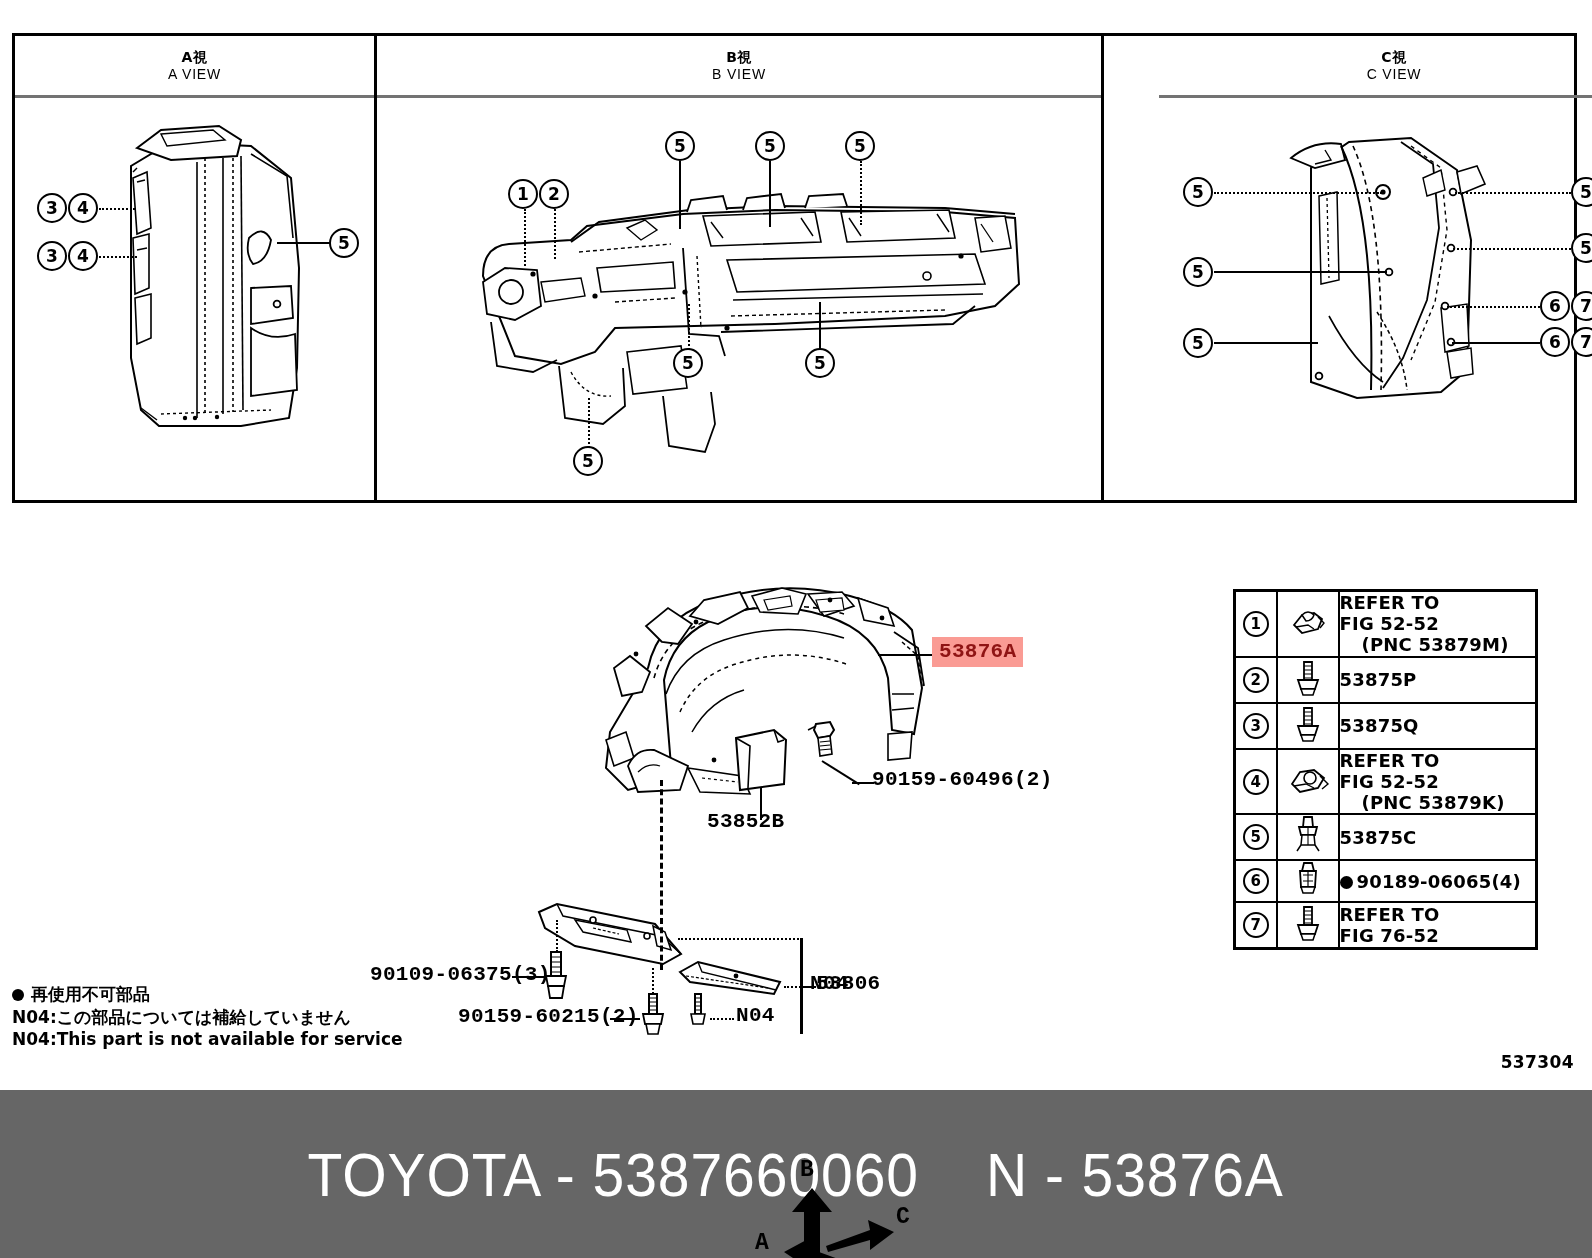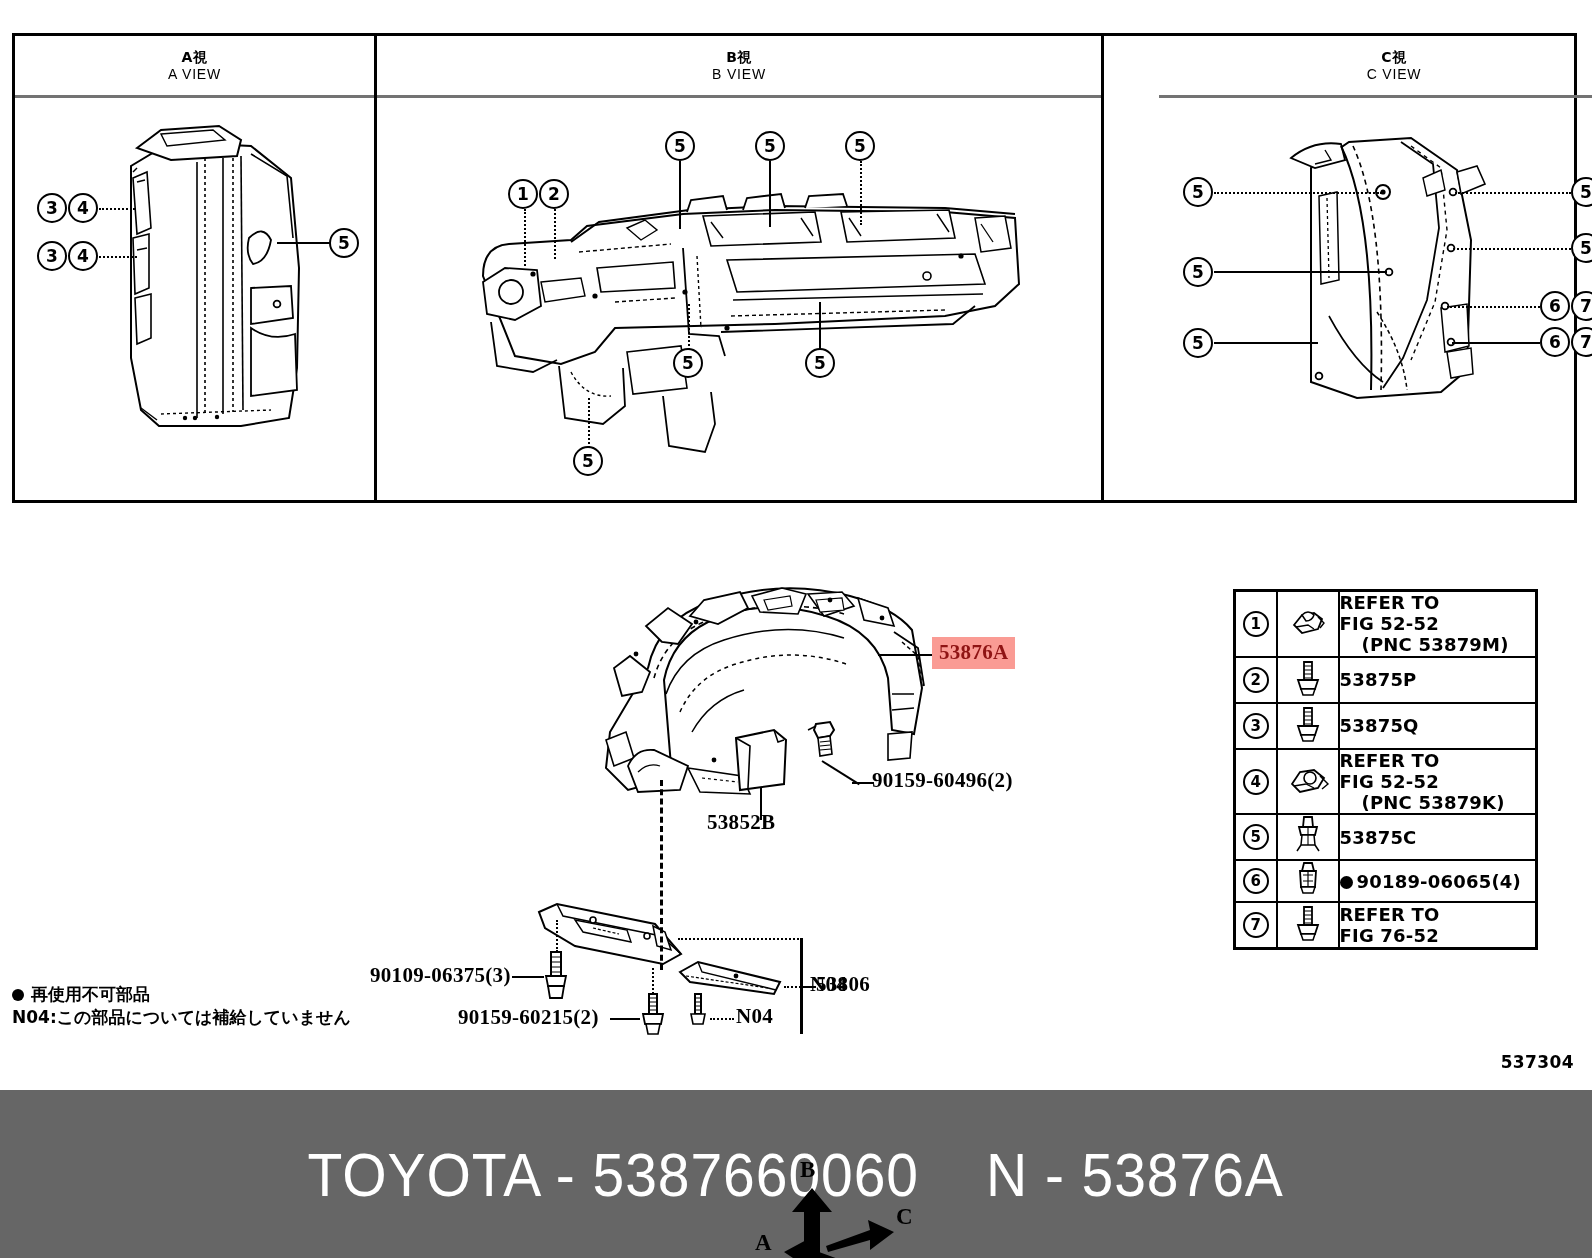--- a/index.html
+++ b/index.html
@@ -77,21 +77,21 @@
 
   
   .draw { position: absolute; z-index: 2; }
   .draw svg { display: block; overflow: visible; }
 
   
   #main-view { position: absolute; left: 0; top: 520px; width: 1592px; height: 570px; }
 
   .part-label {
     position: absolute;
-    font-family: Liberation Serif, serif;
+    font-family: Liberation Mono, monospace;
     font-size: 21px;
     font-weight: bold;
     color: #000;
     white-space: nowrap;
     letter-spacing: .3px;
     z-index: 7;
   }
   .part-label.highlight {
     background: #fa9b94;
     color: #8f1414;
@@ -658,20 +658,23 @@
     </tbody>
   </table>
 
   <div id="footnotes">
     <div class="fn">
       <span class="dot"></span><span>再使用不可部品</span>
     </div>
     <div class="fn">
       <span>N04:この部品については補給していません</span>
     </div>
+    <div class="fn">
+      <span>N04:This part is not available for service</span>
+    </div>
   </div>
 
   <div id="figure-number">537304</div>
 
   <div id="banner">
     <span class="txt">TOYOTA - 5387660060    N - 53876A</span>
   </div>
 
 </div>
 

